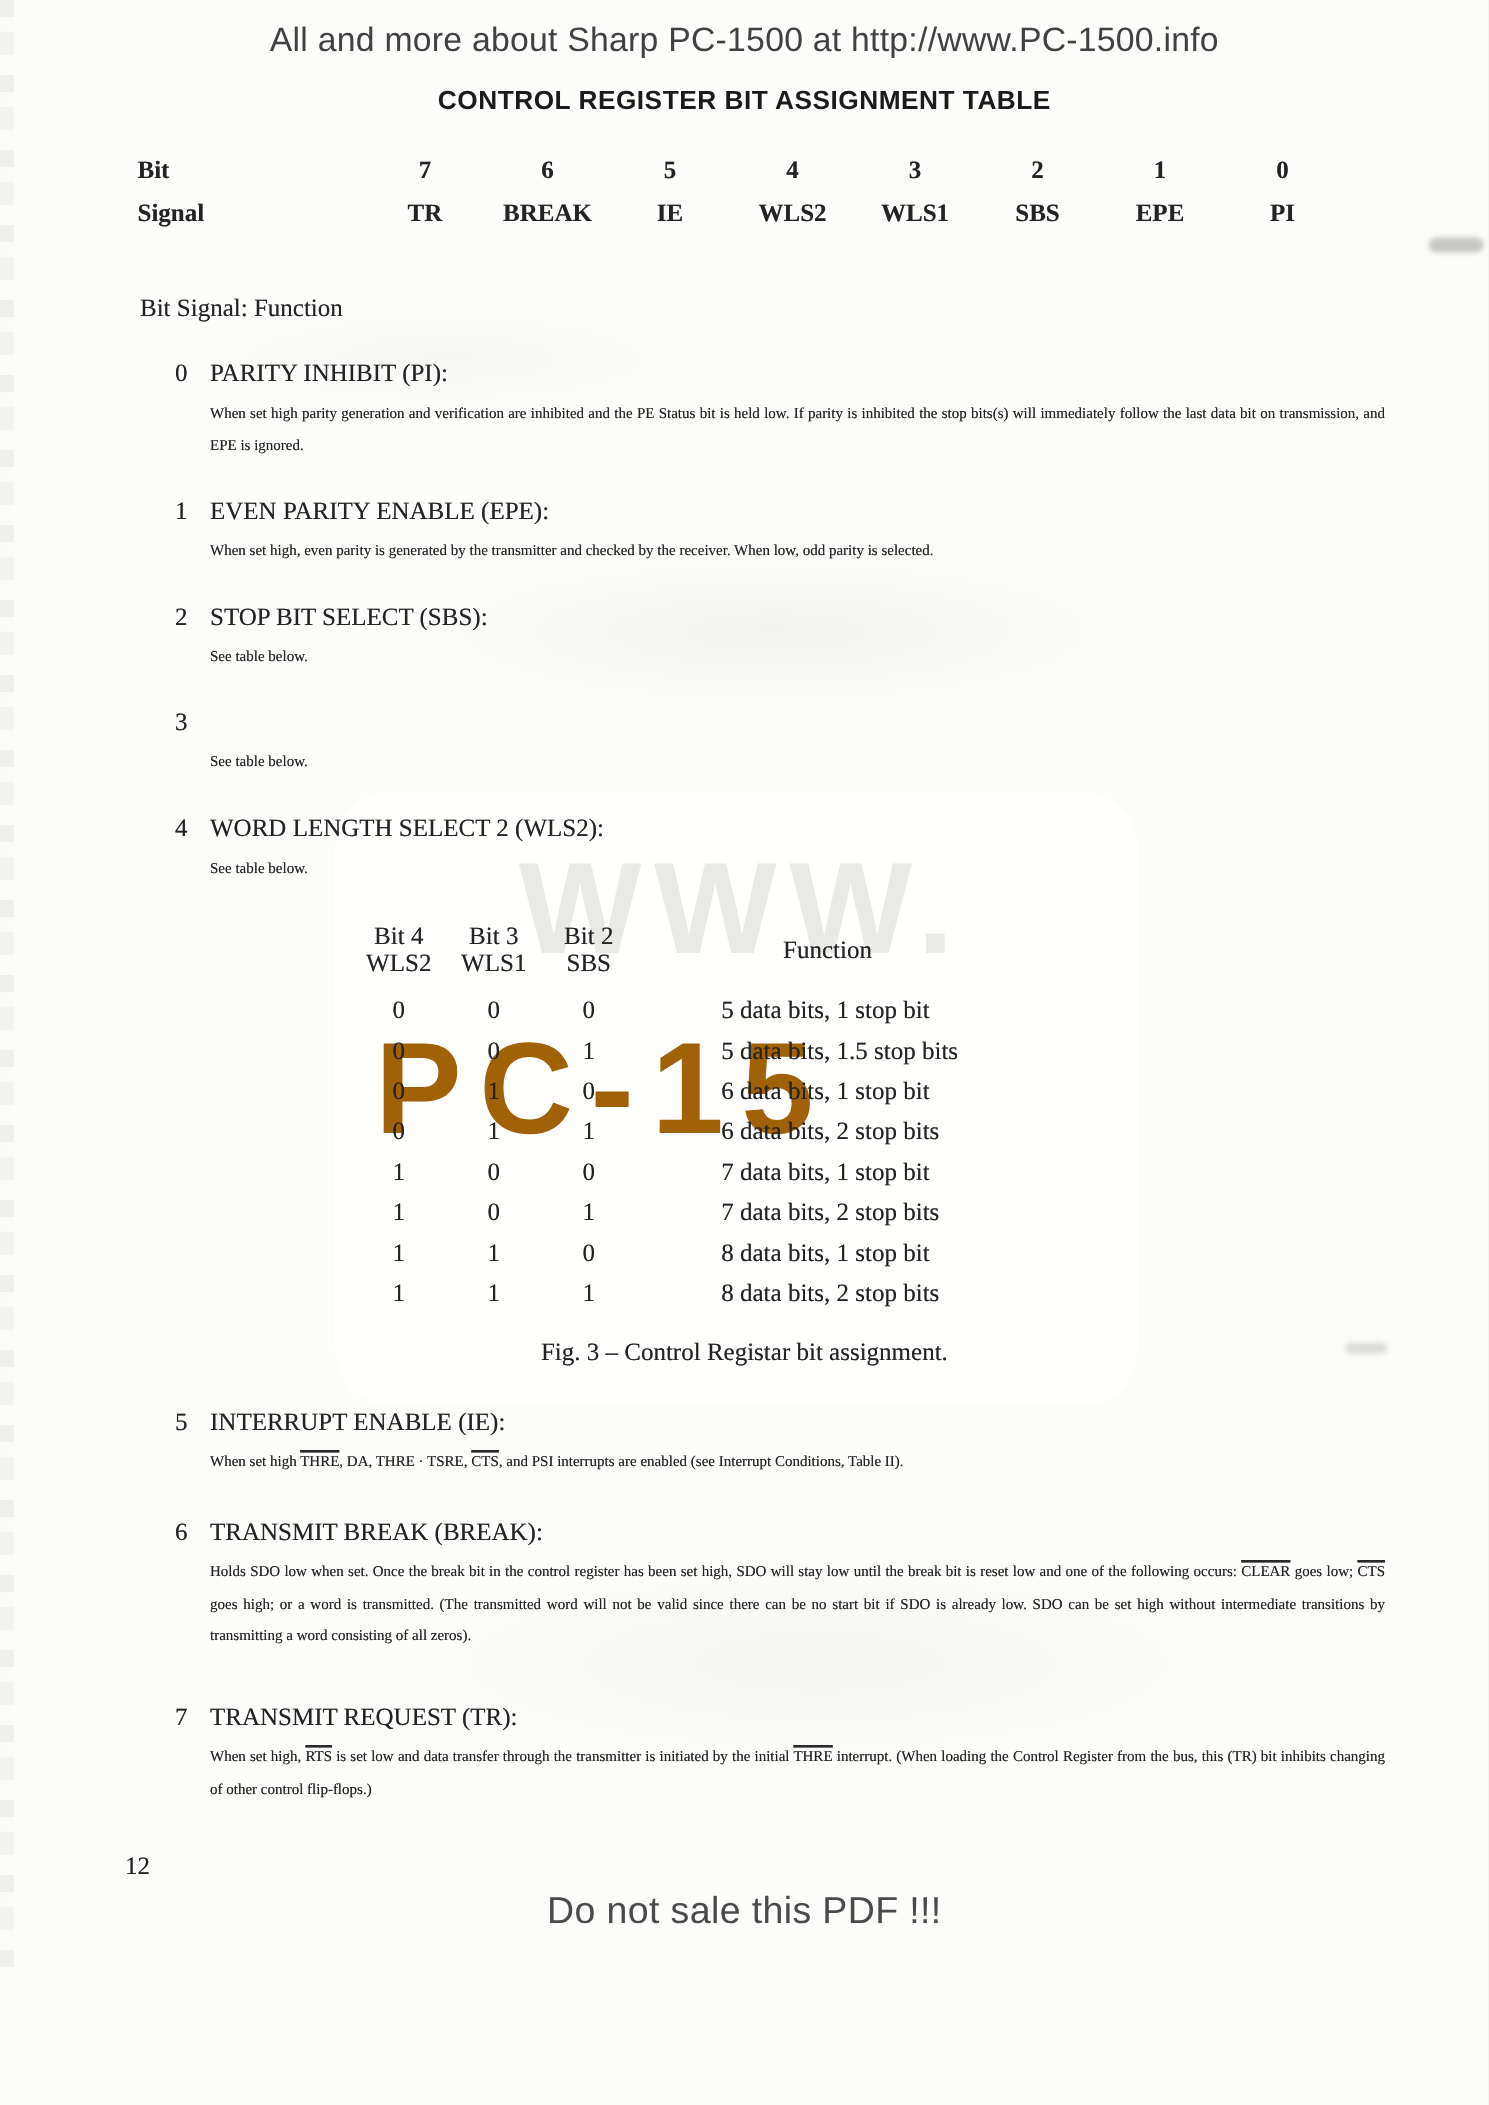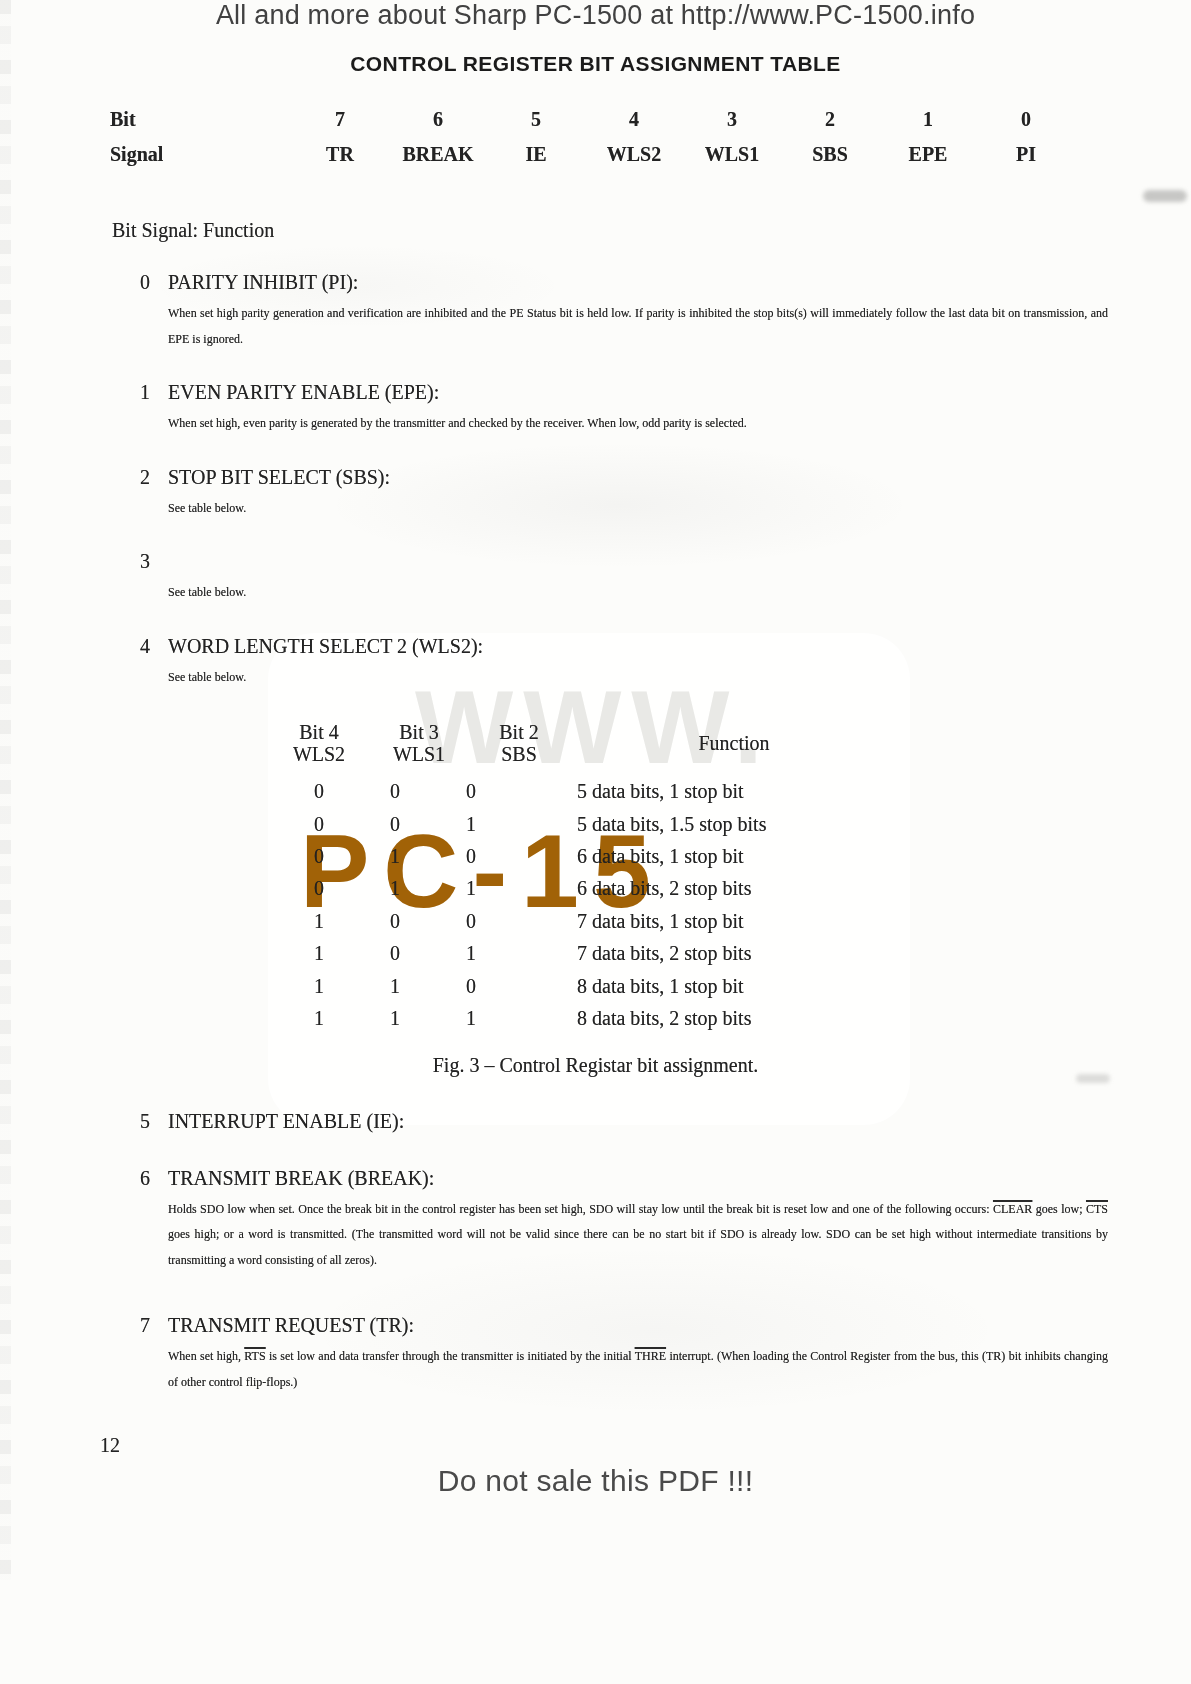--- a/index.html
+++ b/index.html
@@ -42,21 +42,21 @@
     font-family:"Liberation Sans","DejaVu Sans",sans-serif;
     font-weight:bold;pointer-events:none;white-space:nowrap;
   }
   .wm-0{left:415px;top:668px;font-size:104px;letter-spacing:10px;color:#e9e9e6;}
   .wm-1{left:300px;top:812px;font-size:104px;letter-spacing:14px;color:#a16207;}
   .wm-2{left:430px;top:962px;font-size:104px;letter-spacing:14px;color:#f2f2ef;}
 
   .content{position:relative;z-index:1;}
 
   .doc-header{
-    text-align:center;
+    padding-top:17px;text-align:center;
     font-family:"Liberation Sans","DejaVu Sans",sans-serif;
     font-size:27px;color:#414141;letter-spacing:.2px;
   }
   .doc-title{
     margin-top:21px;text-align:center;
     font-family:"Liberation Sans","DejaVu Sans",sans-serif;
     font-weight:bold;font-size:21px;color:#1b1b1b;letter-spacing:.4px;
   }
 
   
@@ -78,21 +78,21 @@
   .sec-body{
     margin:6px 0 0 28px;width:940px;
     font-size:12px;line-height:25.6px;text-align:justify;
     text-shadow:0 0 .45px rgba(0,0,0,.5);
   }
   .ov{text-decoration:overline;text-decoration-thickness:1.6px;text-decoration-color:#2a2a2a;}
 
   
   .wls-table{margin:30px 0 0 281px;font-size:20px;
     text-shadow:0 0 .45px rgba(0,0,0,.5);}
-  .wls-hrow{display:flex;gap:24px;}
+  .wls-hrow{display:flex;}
   .wls-hcell{width:76px;text-align:center;line-height:22px;}
   .wls-hfn{width:170px;margin-left:68px;text-align:center;line-height:44px;}
   .wls-rows{margin-top:11px;}
   .wls-row{display:flex;height:32.4px;align-items:center;}
   .wls-cell{width:76px;text-align:center;}
   .wls-fn{margin-left:68px;text-align:left;}
 
   .fig-caption{margin-top:19px;text-align:center;font-size:20px;
     text-shadow:0 0 .45px rgba(0,0,0,.5);}
   .sections-bottom .section{margin-top:31px;}
@@ -255,20 +255,21 @@
     </div>
 
     <div class="fig-caption">Fig. 3 – Control Registar bit assignment.</div>
 
     <div class="sections sections-bottom" id="sections-bottom">
         <div class="section s5">
           <div class="sec-head">
             <span class="sec-num">5</span>
             <span class="sec-title">INTERRUPT ENABLE (IE):</span>
           </div>
+          <p class="sec-body"><span>When set high </span><span class="ov">THRE</span><span>, DA, THRE · TSRE, </span><span class="ov">CTS</span><span>, and PSI interrupts are enabled (see Interrupt Conditions, Table II).</span></p>
         </div>
         <div class="section s6">
           <div class="sec-head">
             <span class="sec-num">6</span>
             <span class="sec-title">TRANSMIT BREAK (BREAK):</span>
           </div>
           <p class="sec-body"><span>Holds SDO low when set. Once the break bit in the control register has been set high, SDO will stay low until the break bit is reset low and one of the following occurs: </span><span class="ov">CLEAR</span><span> goes low; </span><span class="ov">CTS</span><span> goes high; or a word is transmitted. (The transmitted word will not be valid since there can be no start bit if SDO is already low. SDO can be set high without intermediate transitions by transmitting a word consisting of all zeros).</span></p>
         </div>
         <div class="section s7">
           <div class="sec-head">

